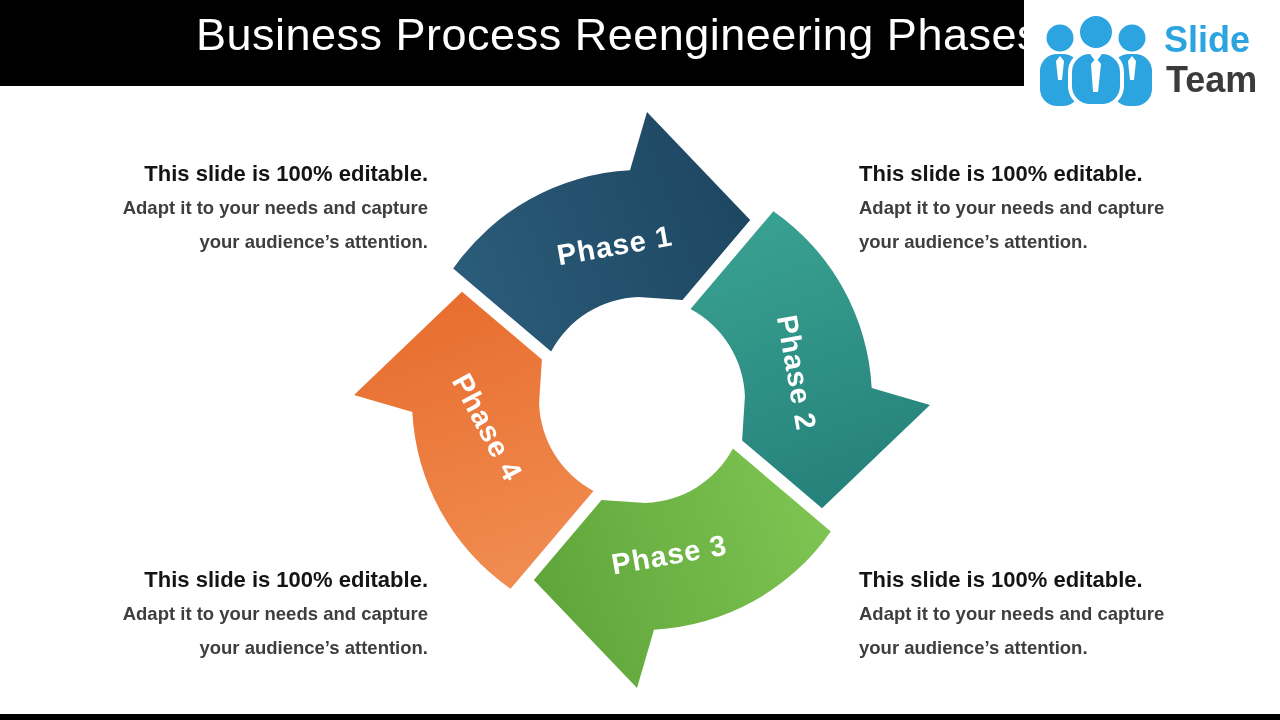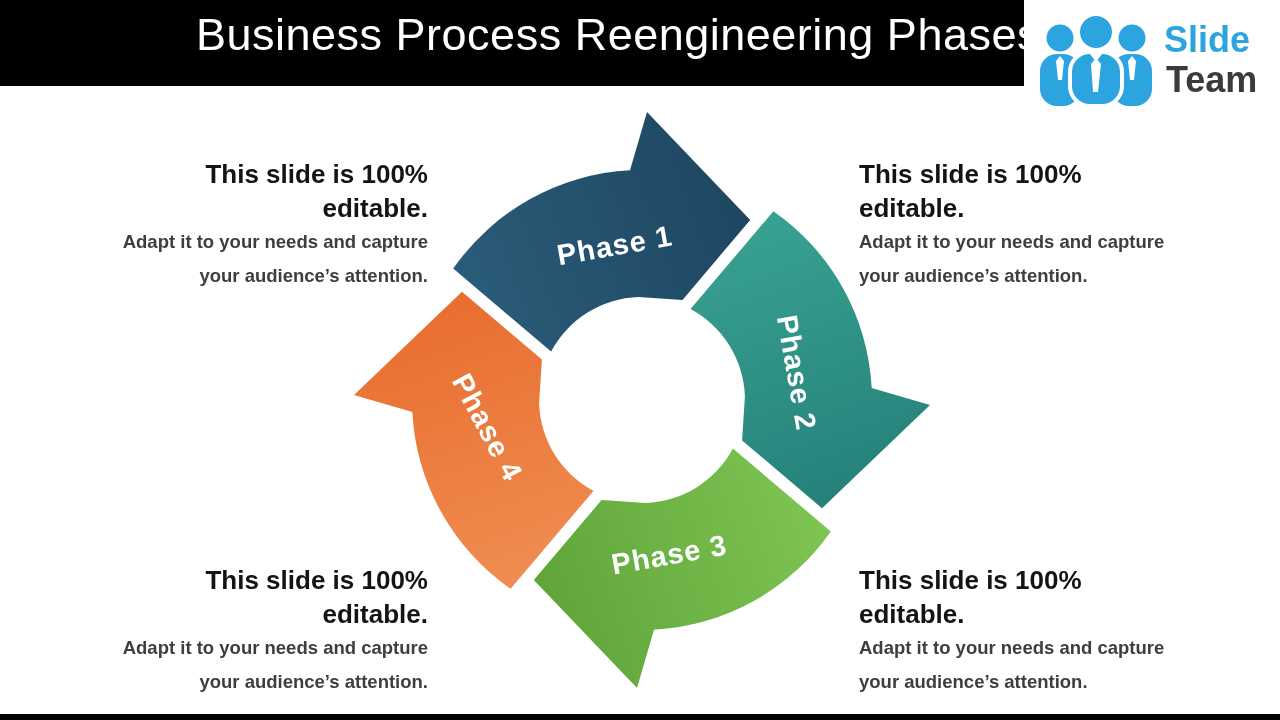--- a/index.html
+++ b/index.html
@@ -20,21 +20,21 @@
   .logo-brand-top{font-family:"Liberation Sans",sans-serif;font-weight:bold;font-size:36px;}
   .logo-brand-bottom{font-family:"Liberation Sans",sans-serif;font-weight:bold;font-size:36px;}
   
   .diagram-svg{position:absolute;left:337px;top:100px;width:610px;height:600px;}
   .phase-label{
     font-family:"Liberation Sans",sans-serif;font-size:29px;font-weight:bold;
     letter-spacing:1px;
   }
   
   .callout{position:absolute;width:312px;}
-  .callout .heading{font-size:26px;font-weight:bold;color:#141414;line-height:34px;margin:0;}
+  .callout .heading{font-size:22px;font-weight:bold;color:#141414;line-height:34px;margin:0;}
   .callout .body-line{font-size:18.5px;color:#3e3e3e;line-height:34px;font-weight:bold;}
   .callout.tl{left:116px;top:157px;text-align:right;}
   .callout.tr{left:859px;top:157px;text-align:left;}
   .callout.bl{left:116px;top:563px;text-align:right;}
   .callout.br{left:859px;top:563px;text-align:left;}
   
   .footer{position:absolute;left:0;bottom:0;width:1280px;height:6px;background:#000000;}
 </style>
 </head>
 <body>

